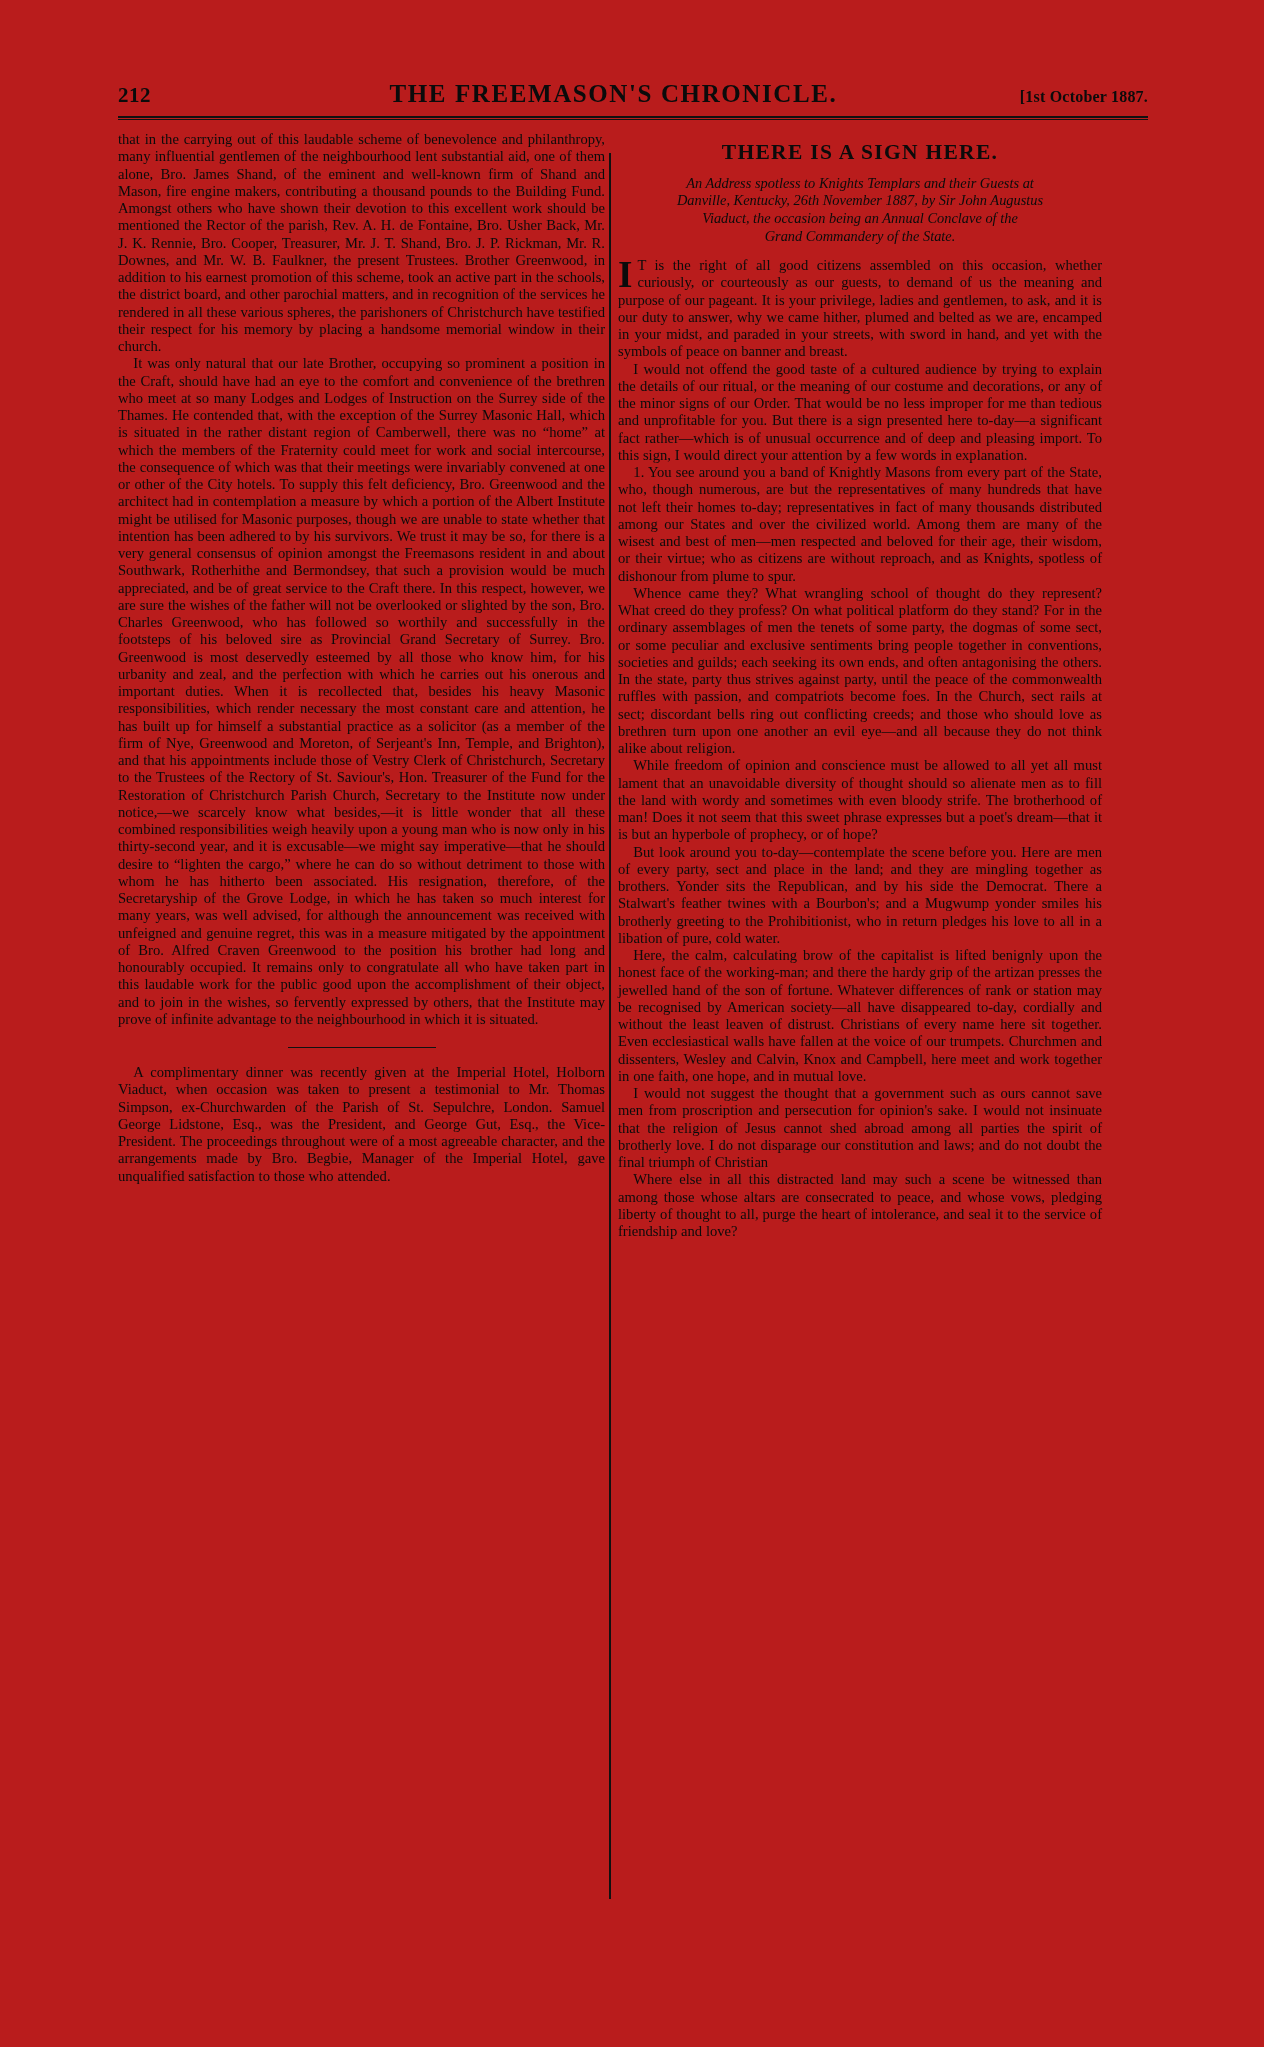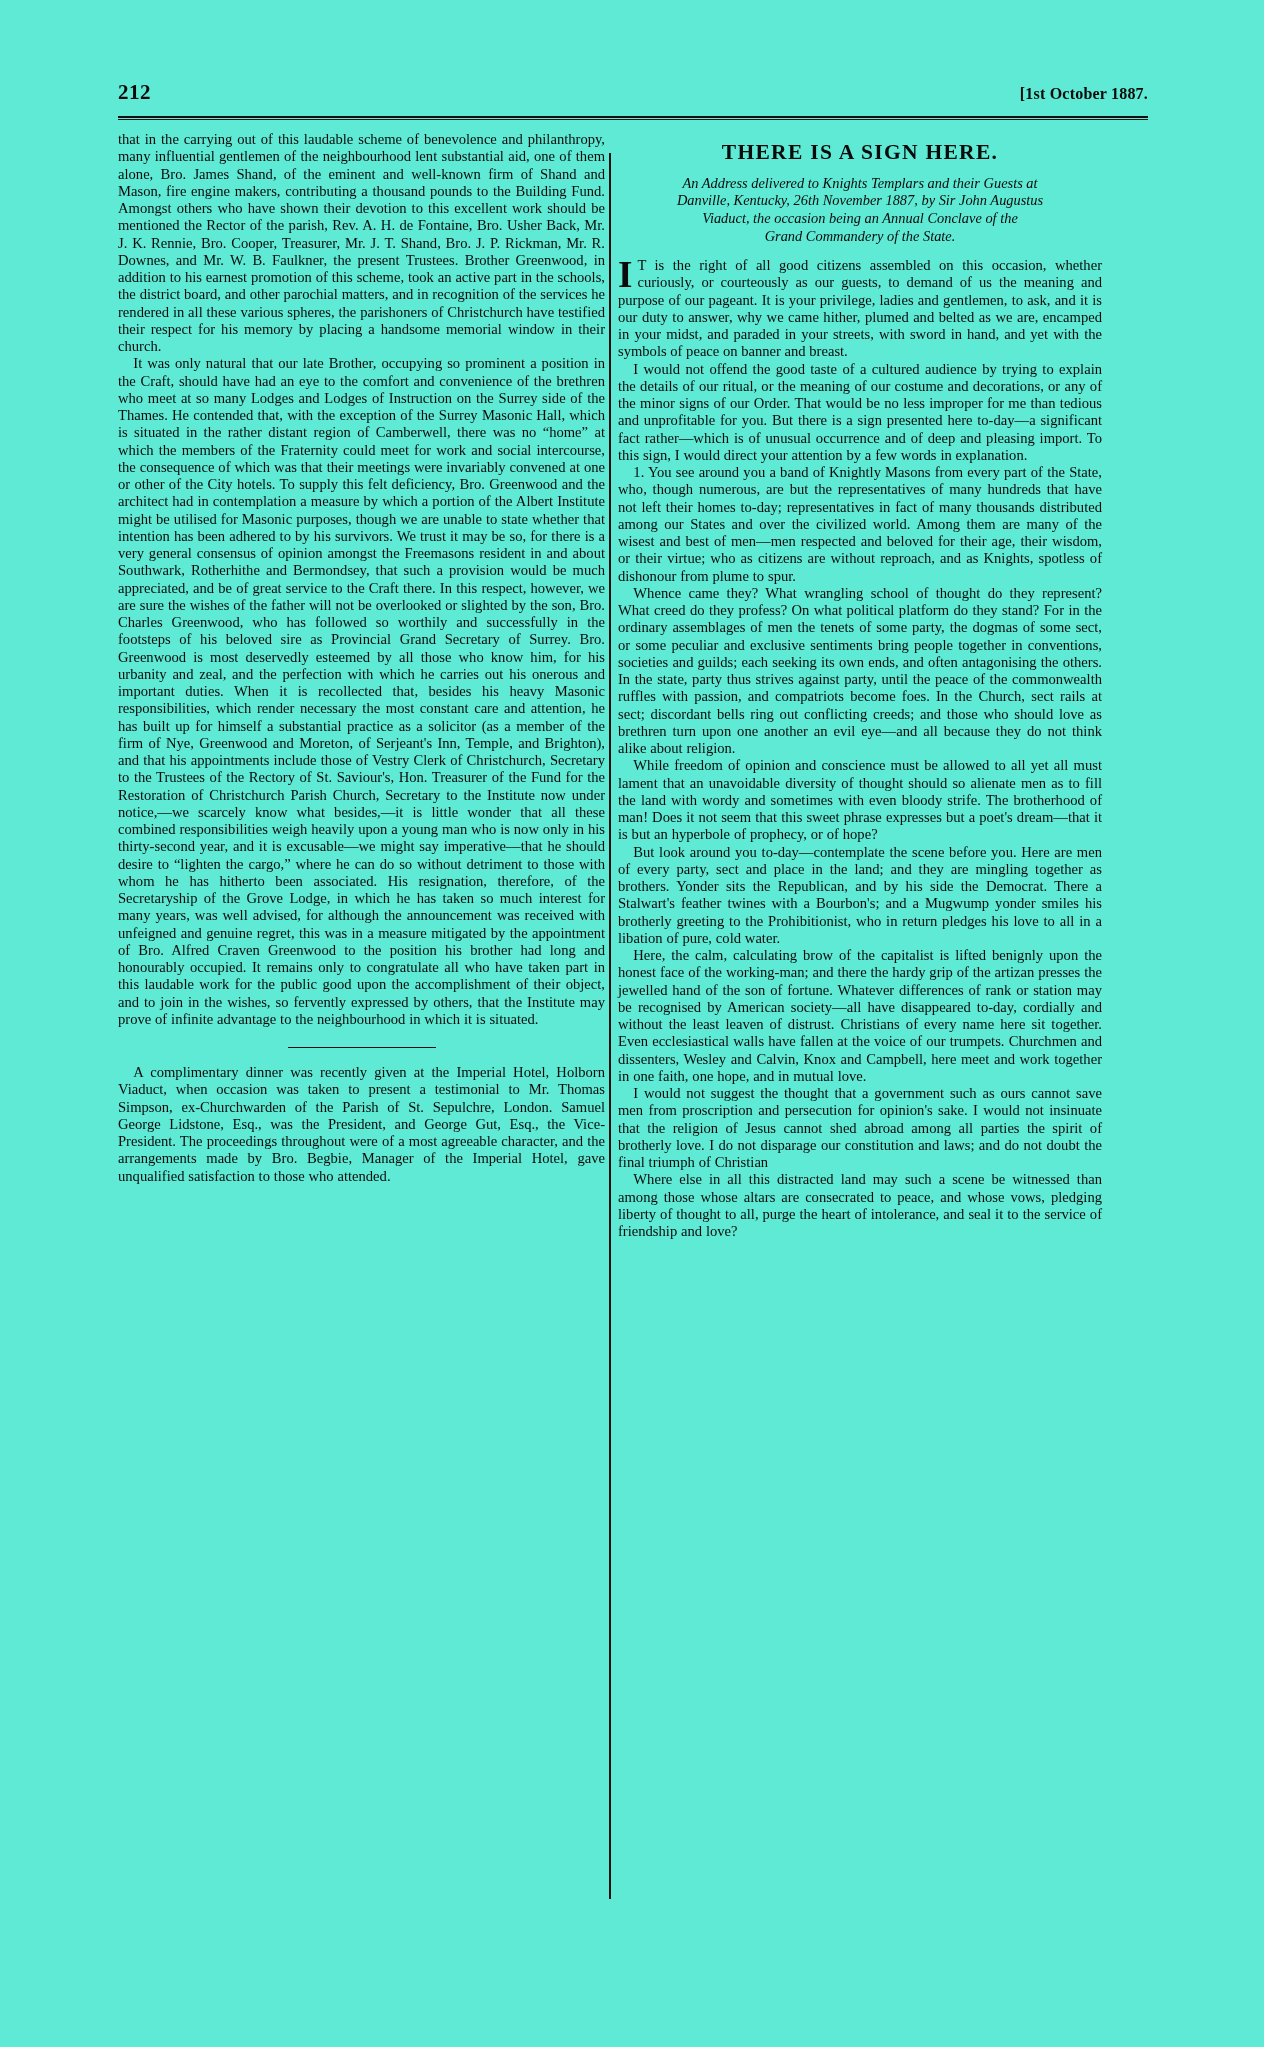--- a/index.html
+++ b/index.html
@@ -10,21 +10,21 @@
   }
   body {
     font-family: "Liberation Serif", "DejaVu Serif", serif;
     color: #0b0b0b;
   }
   .page {
     position: relative;
     width: 1264px;
     height: 2047px;
     margin: 0 auto;
-    background: #5eead4;
+    background: #b91c1c;
     box-sizing: border-box;
     padding: 0;
     overflow: hidden;
   }
 
   
   .masthead {
     position: absolute;
     left: 118px;
     top: 80px;
@@ -146,20 +146,21 @@
     margin: 19px auto 16px auto;
   }
 </style>
 </head>
 <body>
 
 <div class="page">
 
   <div class="masthead">
     <span class="folio">212</span>
+    <span class="running-title">THE FREEMASON'S CHRONICLE.</span>
     <span class="issue-date">[1st October 1887.</span>
   </div>
   <div class="rule-double"></div>
 
   <div class="columns">
 
     <div class="col col-left">
       <p class="body">that in the carrying out of this laudable scheme of benevolence and philanthropy, many influential gentlemen of the neighbourhood lent substantial aid, one of them alone, Bro. James Shand, of the eminent and well-known firm of Shand and Mason, fire engine makers, contributing a thousand pounds to the Building Fund. Amongst others who have shown their devotion to this excellent work should be mentioned the Rector of the parish, Rev. A. H. de Fontaine, Bro. Usher Back, Mr. J. K. Rennie, Bro. Cooper, Treasurer, Mr. J. T. Shand, Bro. J. P. Rickman, Mr. R. Downes, and Mr. W. B. Faulkner, the present Trustees. Brother Greenwood, in addition to his earnest promotion of this scheme, took an active part in the schools, the district board, and other parochial matters, and in recognition of the services he rendered in all these various spheres, the parishoners of Christchurch have testified their respect for his memory by placing a handsome memorial window in their church.</p>
       <p class="body indent">It was only natural that our late Brother, occupying so prominent a position in the Craft, should have had an eye to the comfort and convenience of the brethren who meet at so many Lodges and Lodges of Instruction on the Surrey side of the Thames. He contended that, with the exception of the Surrey Masonic Hall, which is situated in the rather distant region of Camberwell, there was no “home” at which the members of the Fraternity could meet for work and social intercourse, the consequence of which was that their meetings were invariably convened at one or other of the City hotels. To supply this felt deficiency, Bro. Greenwood and the architect had in contemplation a measure by which a portion of the Albert Institute might be utilised for Masonic purposes, though we are unable to state whether that intention has been adhered to by his survivors. We trust it may be so, for there is a very general consensus of opinion amongst the Freemasons resident in and about Southwark, Rotherhithe and Bermondsey, that such a provision would be much appreciated, and be of great service to the Craft there. In this respect, however, we are sure the wishes of the father will not be overlooked or slighted by the son, Bro. Charles Greenwood, who has followed so worthily and successfully in the footsteps of his beloved sire as Provincial Grand Secretary of Surrey. Bro. Greenwood is most deservedly esteemed by all those who know him, for his urbanity and zeal, and the perfection with which he carries out his onerous and important duties. When it is recollected that, besides his heavy Masonic responsibilities, which render necessary the most constant care and attention, he has built up for himself a substantial practice as a solicitor (as a member of the firm of Nye, Greenwood and Moreton, of Serjeant's Inn, Temple, and Brighton), and that his appointments include those of Vestry Clerk of Christchurch, Secretary to the Trustees of the Rectory of St. Saviour's, Hon. Treasurer of the Fund for the Restoration of Christchurch Parish Church, Secretary to the Institute now under notice,—we scarcely know what besides,—it is little wonder that all these combined responsibilities weigh heavily upon a young man who is now only in his thirty-second year, and it is excusable—we might say imperative—that he should desire to “lighten the cargo,” where he can do so without detriment to those with whom he has hitherto been associated. His resignation, therefore, of the Secretaryship of the Grove Lodge, in which he has taken so much interest for many years, was well advised, for although the announcement was received with unfeigned and genuine regret, this was in a measure mitigated by the appointment of Bro. Alfred Craven Greenwood to the position his brother had long and honourably occupied. It remains only to congratulate all who have taken part in this laudable work for the public good upon the accomplishment of their object, and to join in the wishes, so fervently expressed by others, that the Institute may prove of infinite advantage to the neighbourhood in which it is situated.</p>
 
@@ -167,21 +168,21 @@
 
       <p class="body indent">A complimentary dinner was recently given at the Imperial Hotel, Holborn Viaduct, when occasion was taken to present a testimonial to Mr. Thomas Simpson, ex-Churchwarden of the Parish of St. Sepulchre, London. Samuel George Lidstone, Esq., was the President, and George Gut, Esq., the Vice-President. The proceedings throughout were of a most agreeable character, and the arrangements made by Bro. Begbie, Manager of the Imperial Hotel, gave unqualified satisfaction to those who attended.</p>
     </div>
 
     <div class="col-divider"></div>
 
     <div class="col col-right">
       <h2 class="article-title">THERE IS A SIGN HERE.</h2>
 
       <div class="article-byline">
-        <span class="ln">An Address delivered to Knights Templars and their Guests at</span>
+        <span class="ln">An Address spotless to Knights Templars and their Guests at</span>
         <span class="ln">Danville, Kentucky, 26th November 1887, by Sir John Augustus</span>
         <span class="ln">Viaduct, the occasion being an Annual Conclave of the</span>
         <span class="ln">Grand Commandery of the State.</span>
       </div>
 
       <p class="dropcap-para">
         <span class="dropcap">I</span><span>T is the right of all good citizens assembled on this occasion, whether curiously, or courteously as our guests, to demand of us the meaning and purpose of our pageant. It is your privilege, ladies and gentlemen, to ask, and it is our duty to answer, why we came hither, plumed and belted as we are, encamped in your midst, and paraded in your streets, with sword in hand, and yet with the symbols of peace on banner and breast.</span>
       </p>
 
       <p class="body indent">I would not offend the good taste of a cultured audience by trying to explain the details of our ritual, or the meaning of our costume and decorations, or any of the minor signs of our Order. That would be no less improper for me than tedious and unprofitable for you. But there is a sign presented here to-day—a significant fact rather—which is of unusual occurrence and of deep and pleasing import. To this sign, I would direct your attention by a few words in explanation.</p>

